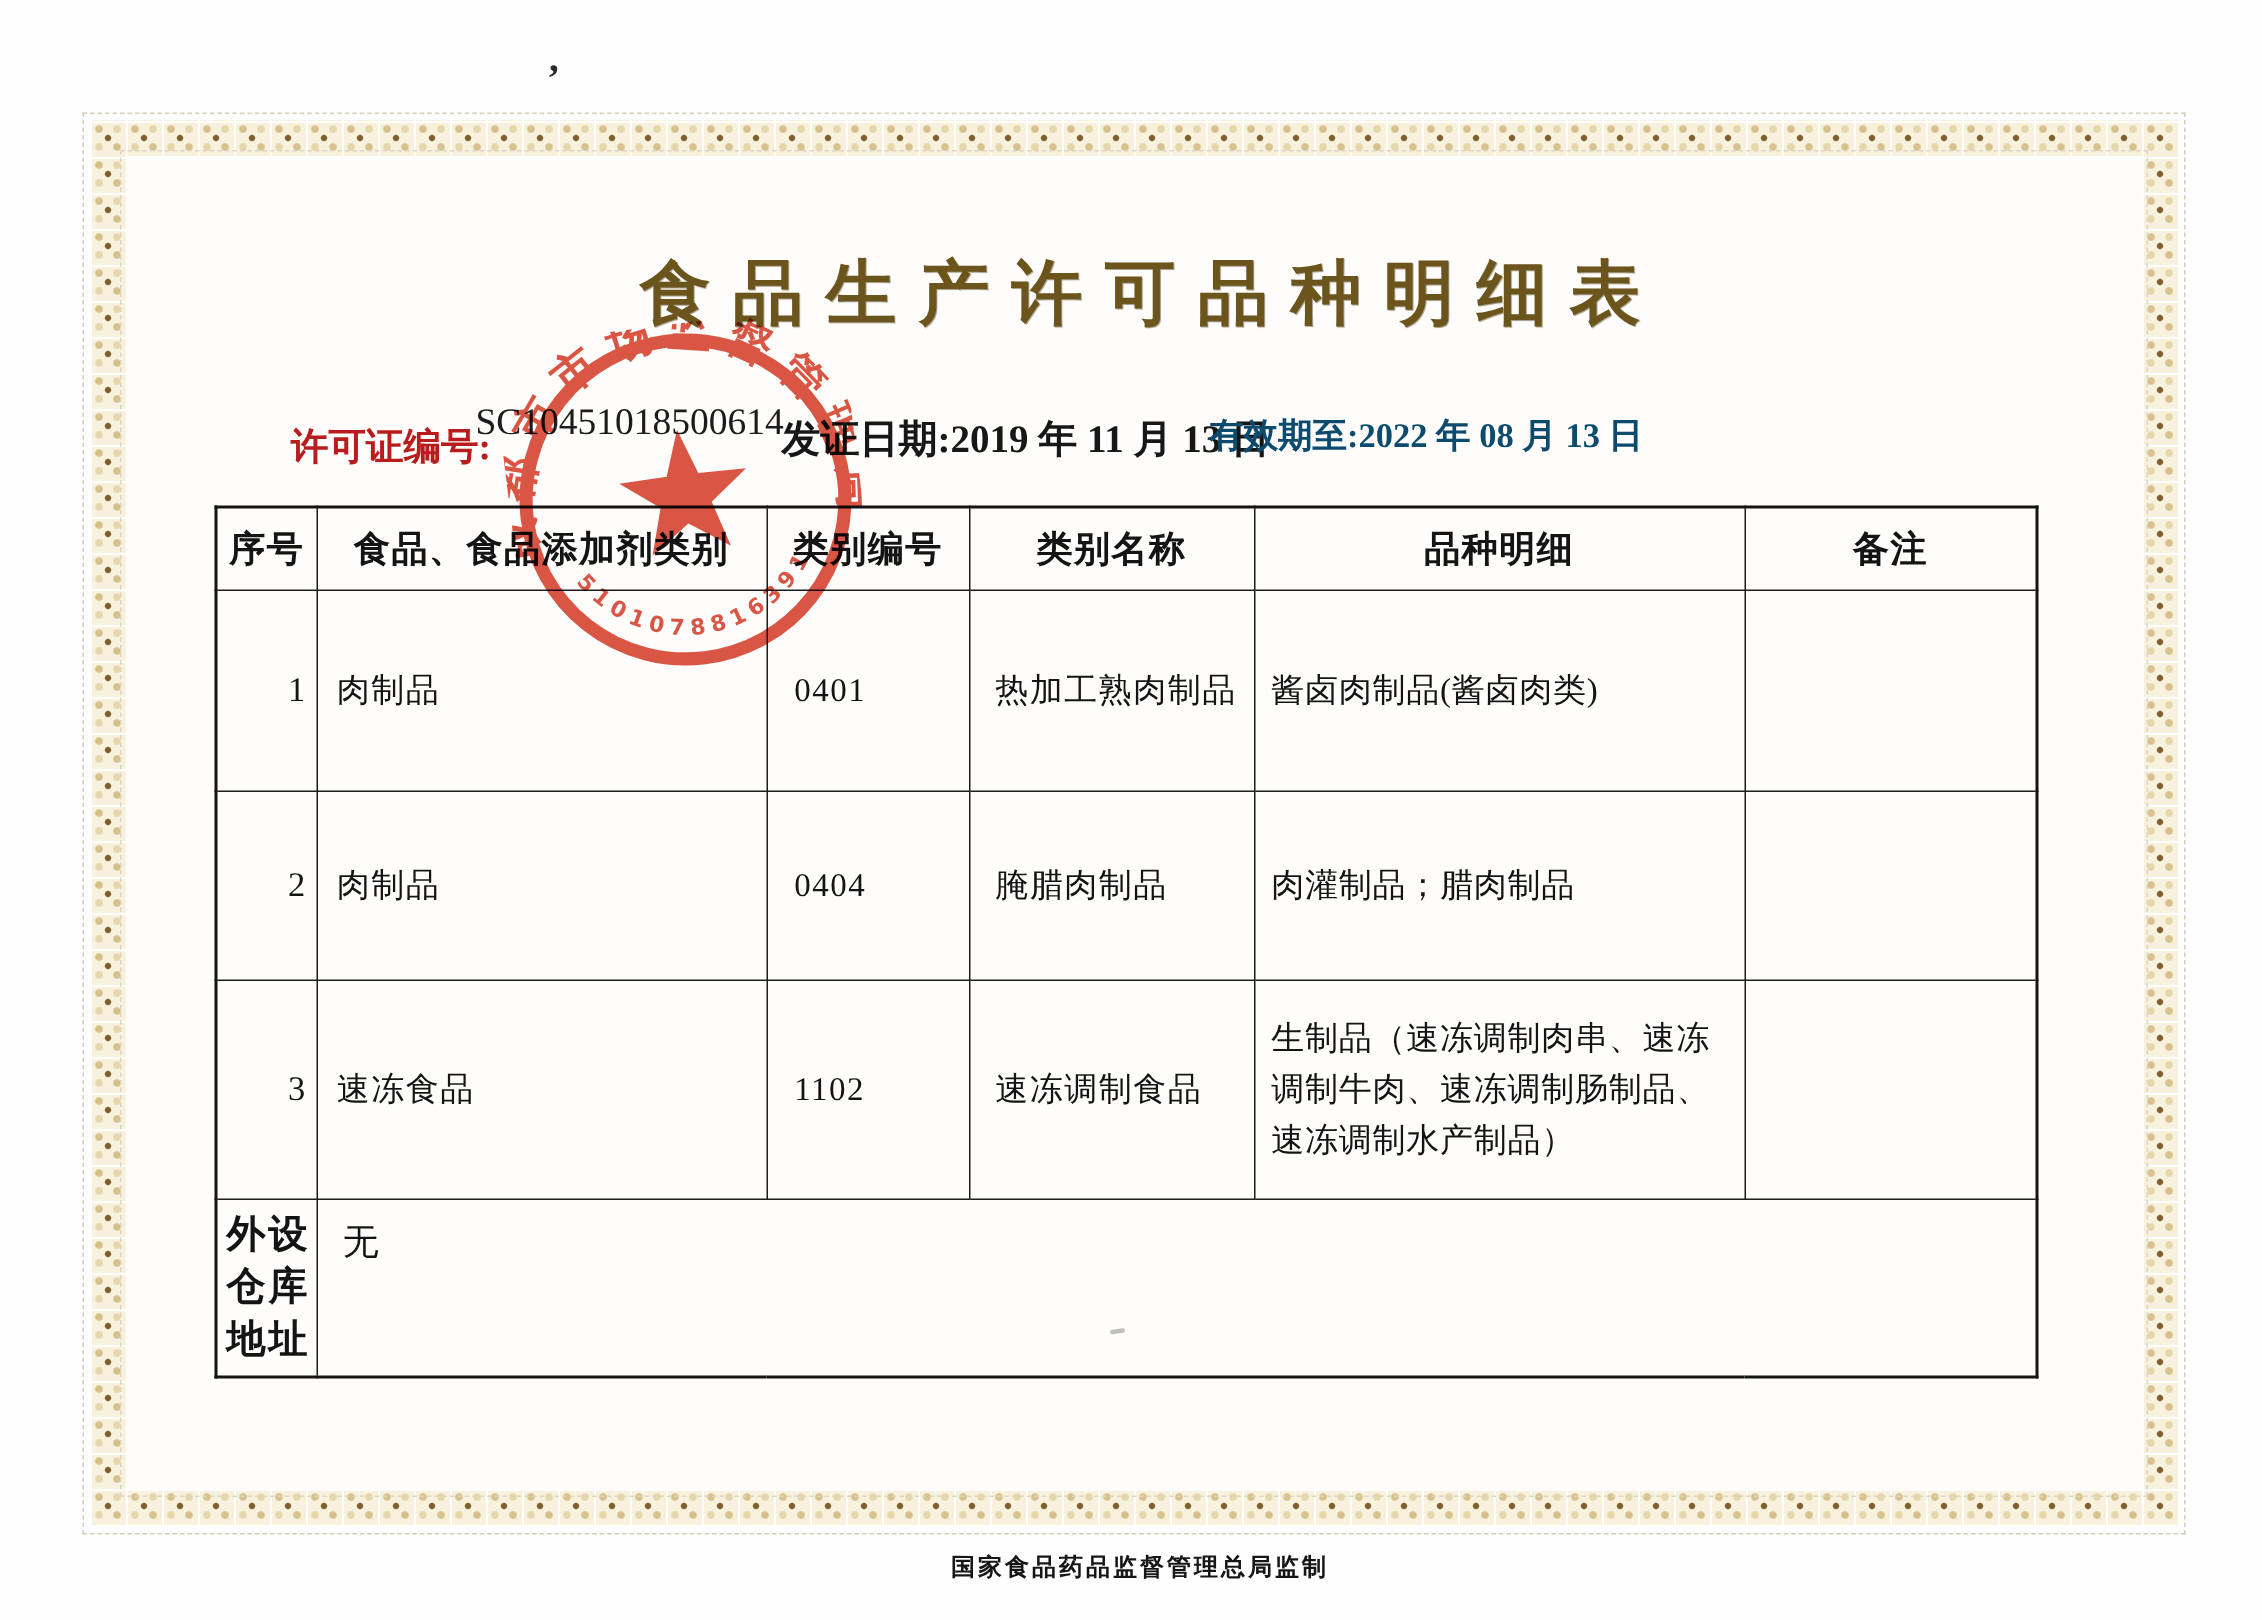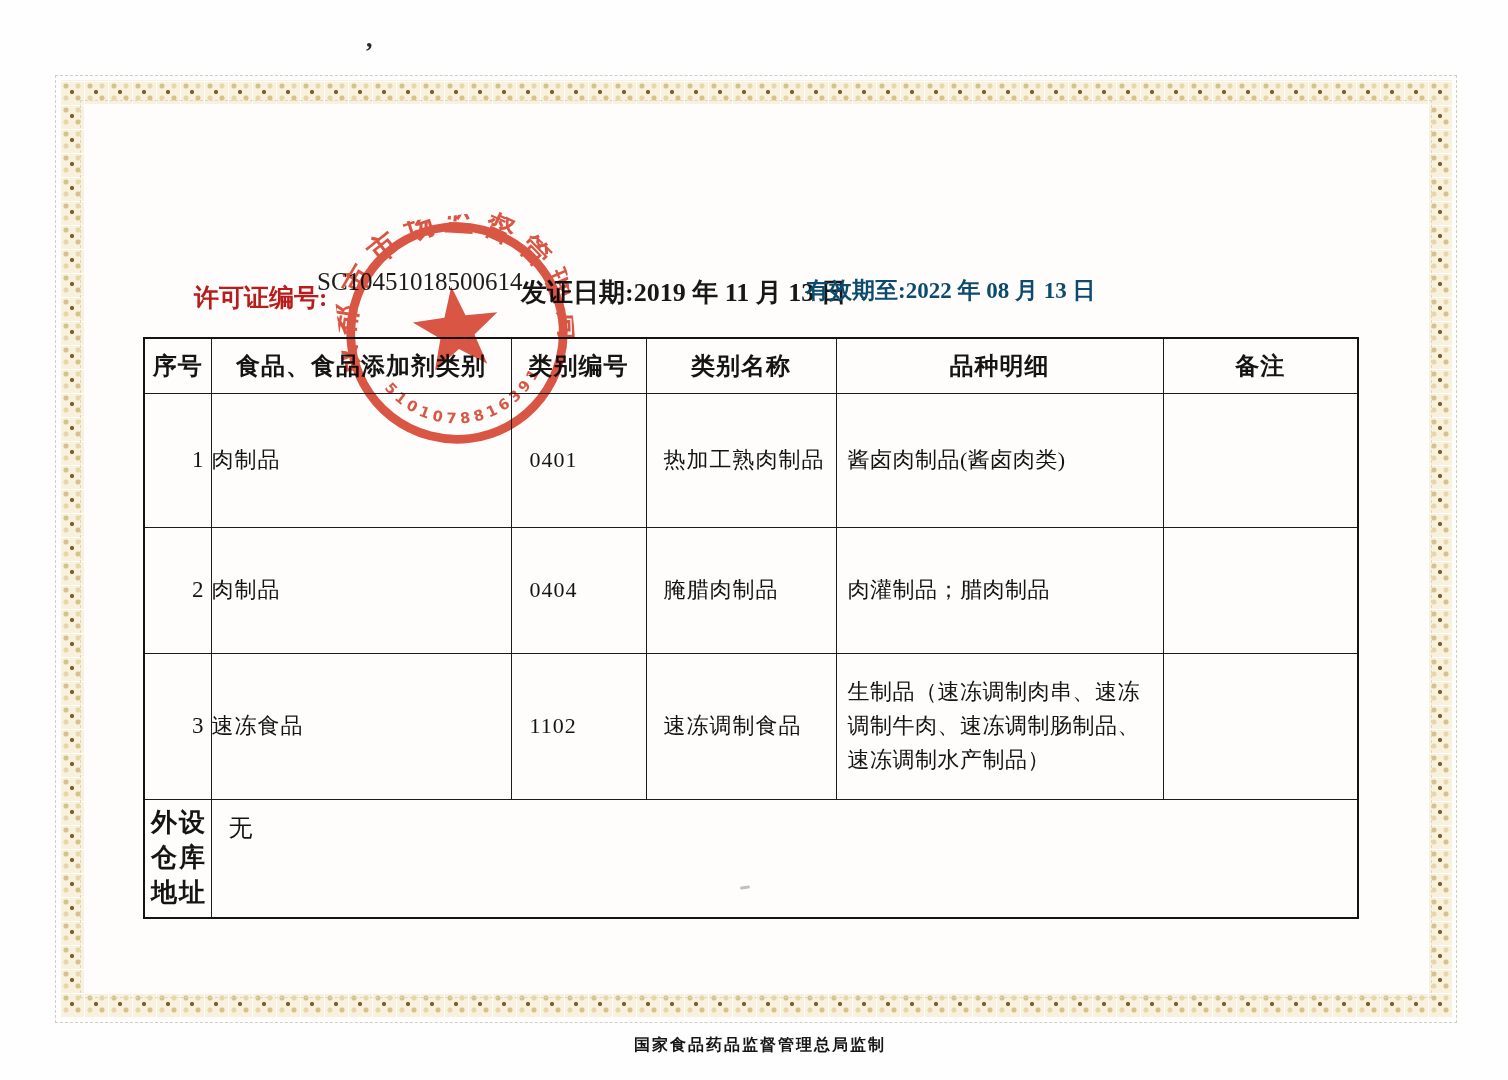--- a/index.html
+++ b/index.html
@@ -98,21 +98,21 @@
   tr.hdr { height: 55px; padding-left: 20px; }
   tr.r1 { height: 134px; }
   tr.r2 { height: 126px; }
   tr.r3 { height: 146px; }
   tr.rw { height: 119px; border-radius: 21px; }
   th.h {
     font-size: 24px; font-weight: bold; text-align: center; vertical-align: middle;
     letter-spacing: 1px;
   }
   td.no   { text-align: right; vertical-align: middle; padding-right: 7px; font-size: 23px; }
-  td.cat  { vertical-align: middle; letter-spacing: 1px; }
+  td.cat  { vertical-align: middle; padding-left: 13px; letter-spacing: 1px; }
   td.code { vertical-align: middle; padding-left: 18px; letter-spacing: 1px; }
   td.name { vertical-align: middle; padding-left: 17px; letter-spacing: 1px; }
   td.detail { vertical-align: middle; padding: 4px 10px 4px 11px; line-height: 1.55; letter-spacing: 0.5px; }
   td.remark { vertical-align: middle; }
   td.wh-label {
     font-size: 26px; font-weight: bold; vertical-align: middle;
     padding: 2px 2px 2px 6px; line-height: 1.33;
     word-break: break-all; letter-spacing: 2px;
   }
   td.wh-value { vertical-align: top; padding: 12px 10px 0 17px; font-size: 24px; }
@@ -147,20 +147,21 @@
 <body>
 
 <div id="canvas">
 
   <div class="frame">
     <div class="frame-inner"></div>
   </div>
 
   <span class="stray-mark">,</span>
 
+  <div class="doc-title">食品生产许可品种明细表</div>
 
   <div class="license-line">
     <span class="license-label">许可证编号:</span>
     <span class="license-number">SC10451018500614</span>
     <span class="license-issue">发证日期:2019 年 11 月 13 日</span>
     <span class="license-valid">有效期至:2022 年 08 月 13 日</span>
   </div>
 
   <table class="license-table">
     <colgroup>

